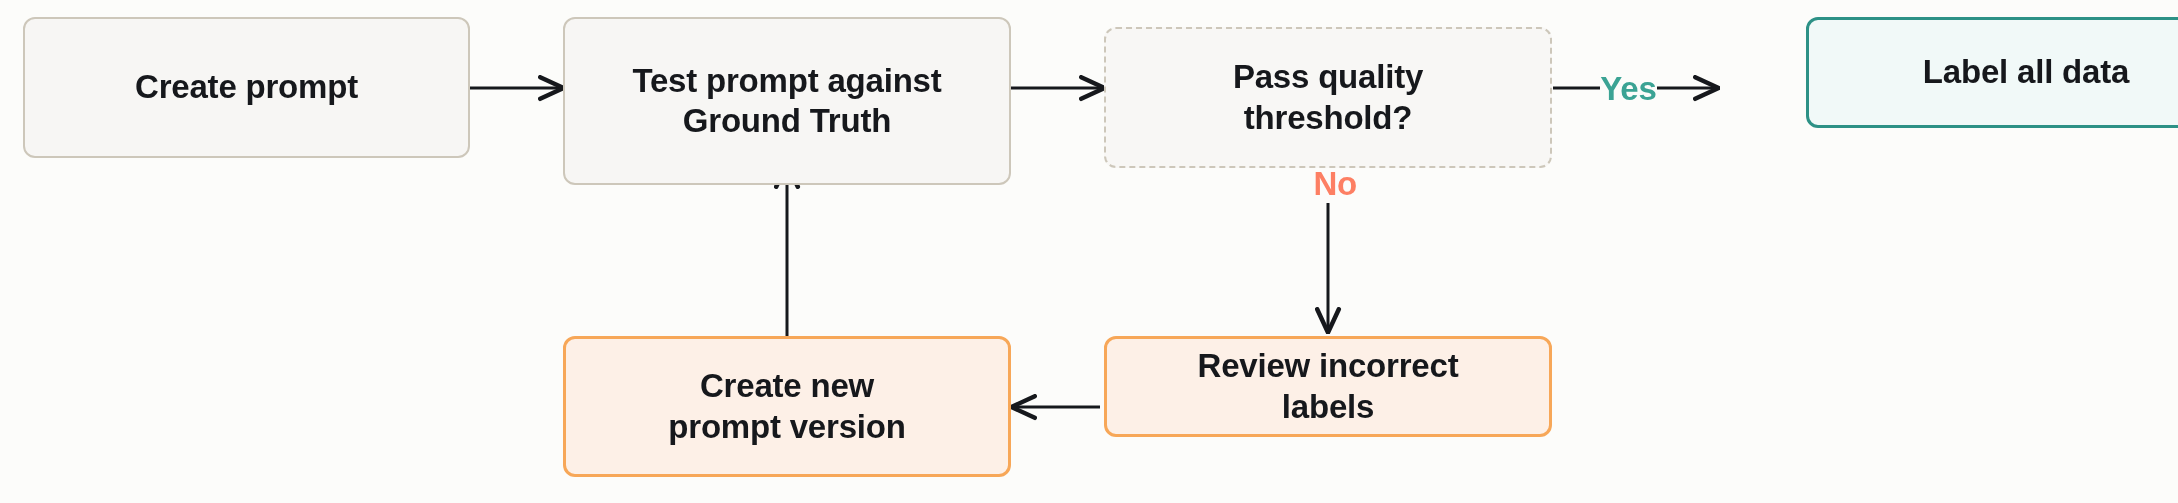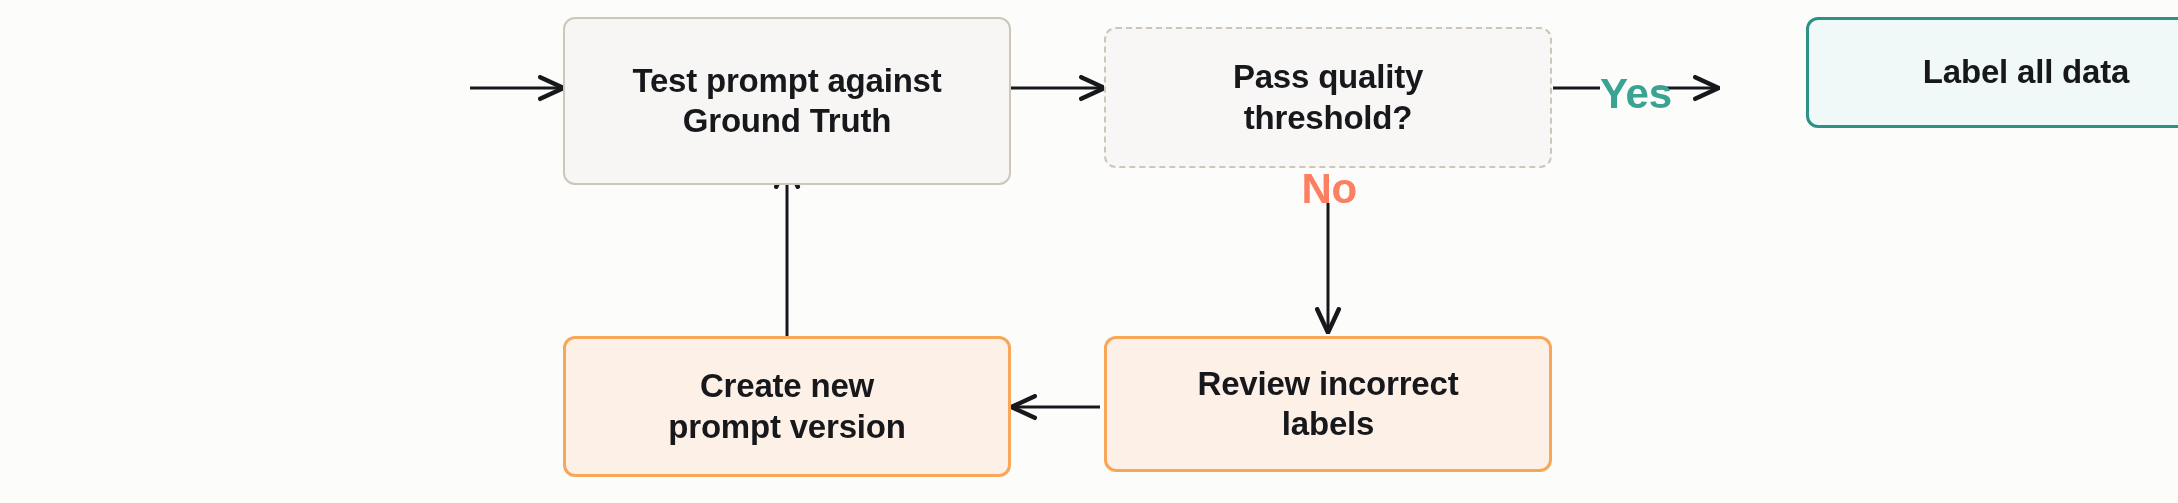--- a/index.html
+++ b/index.html
@@ -49,21 +49,21 @@
     border: 3px solid #f7a758;
   }
   .node-label {
     display: block;
     white-space: pre-line;
   }
 
   .edge-label {
     position: absolute;
     font-weight: 700;
-    font-size: 42px;
+    font-size: 33px;
     letter-spacing: -0.2px;
     white-space: nowrap;
   }
   .edge-label-yes { color: #3ba394; }
   .edge-label-no  { color: #fd7f63; }
 
   svg.connector {
     position: absolute;
     left: 0;
     top: 0;
@@ -95,36 +95,39 @@
 
     <line x1="1328" y1="122" x2="1328" y2="168" stroke="#16181c" stroke-width="3"></line>
 
     <line x1="1328" y1="203" x2="1328" y2="332" stroke="#16181c" stroke-width="3" marker-end="url(#arrowhead)"></line>
 
     <line x1="1100" y1="407" x2="1012" y2="407" stroke="#16181c" stroke-width="3" marker-end="url(#arrowhead)"></line>
 
     <line x1="787" y1="336" x2="787" y2="164" stroke="#16181c" stroke-width="3" marker-end="url(#arrowhead)"></line>
   </svg>
 
+  <div class="node node-neutral" style="left:23px; top:17px; width:447px; height:141px;">
+    <span class="node-label">Create prompt</span>
+  </div>
 
   <div class="node node-neutral" style="left:563px; top:17px; width:448px; height:168px;">
     <span class="node-label">Test prompt against
 Ground Truth</span>
   </div>
 
   <div class="node node-dashed" style="left:1104px; top:27px; width:448px; height:141px;">
     <span class="node-label">Pass quality
 threshold?</span>
   </div>
 
   <div class="node node-teal" style="left:1806px; top:17px; width:440px; height:111px;">
     <span class="node-label">Label all data</span>
   </div>
 
-  <div class="node node-orange" style="left:1104px; top:336px; width:448px; height:136px;">
+  <div class="node node-orange" style="left:1104px; top:336px; width:448px; height:101px;">
     <span class="node-label">Review incorrect
 labels</span>
   </div>
 
   <div class="node node-orange" style="left:563px; top:336px; width:448px; height:141px;">
     <span class="node-label">Create new
 prompt version</span>
   </div>
 
   <div class="edge-label edge-label-yes" style="left:1600px; top:70px; width:57px; text-align:center;">Yes</div>

